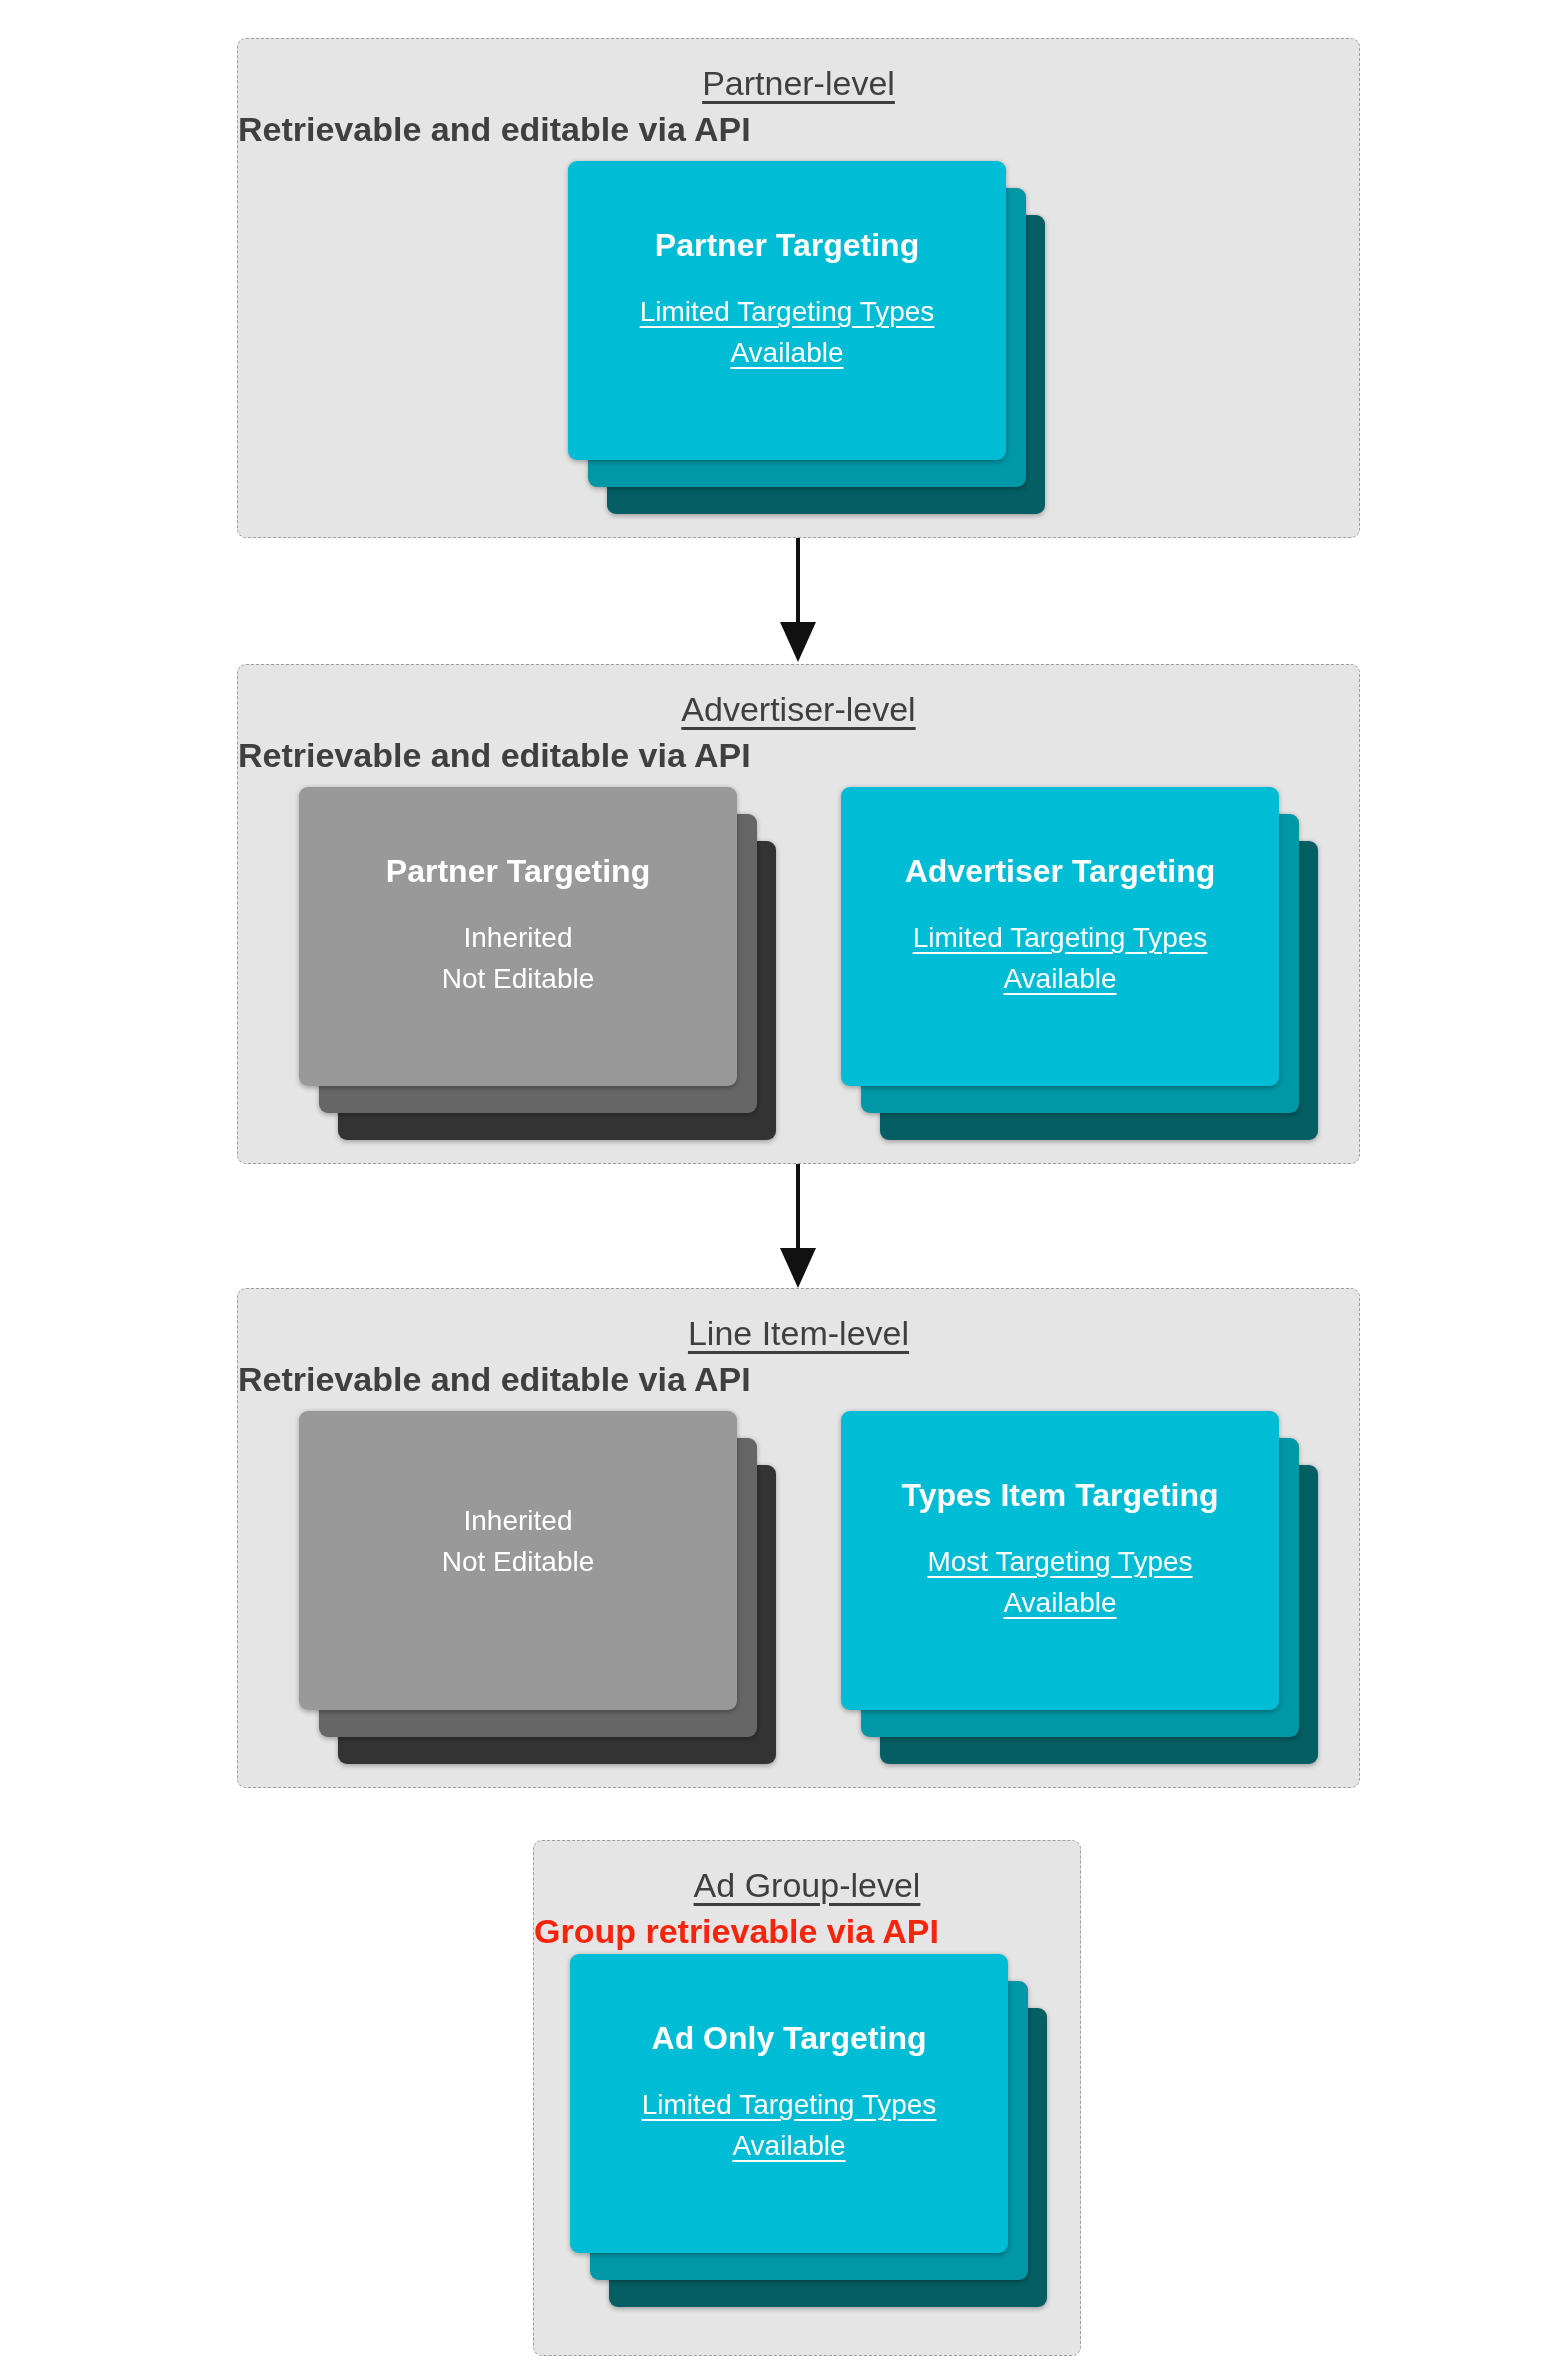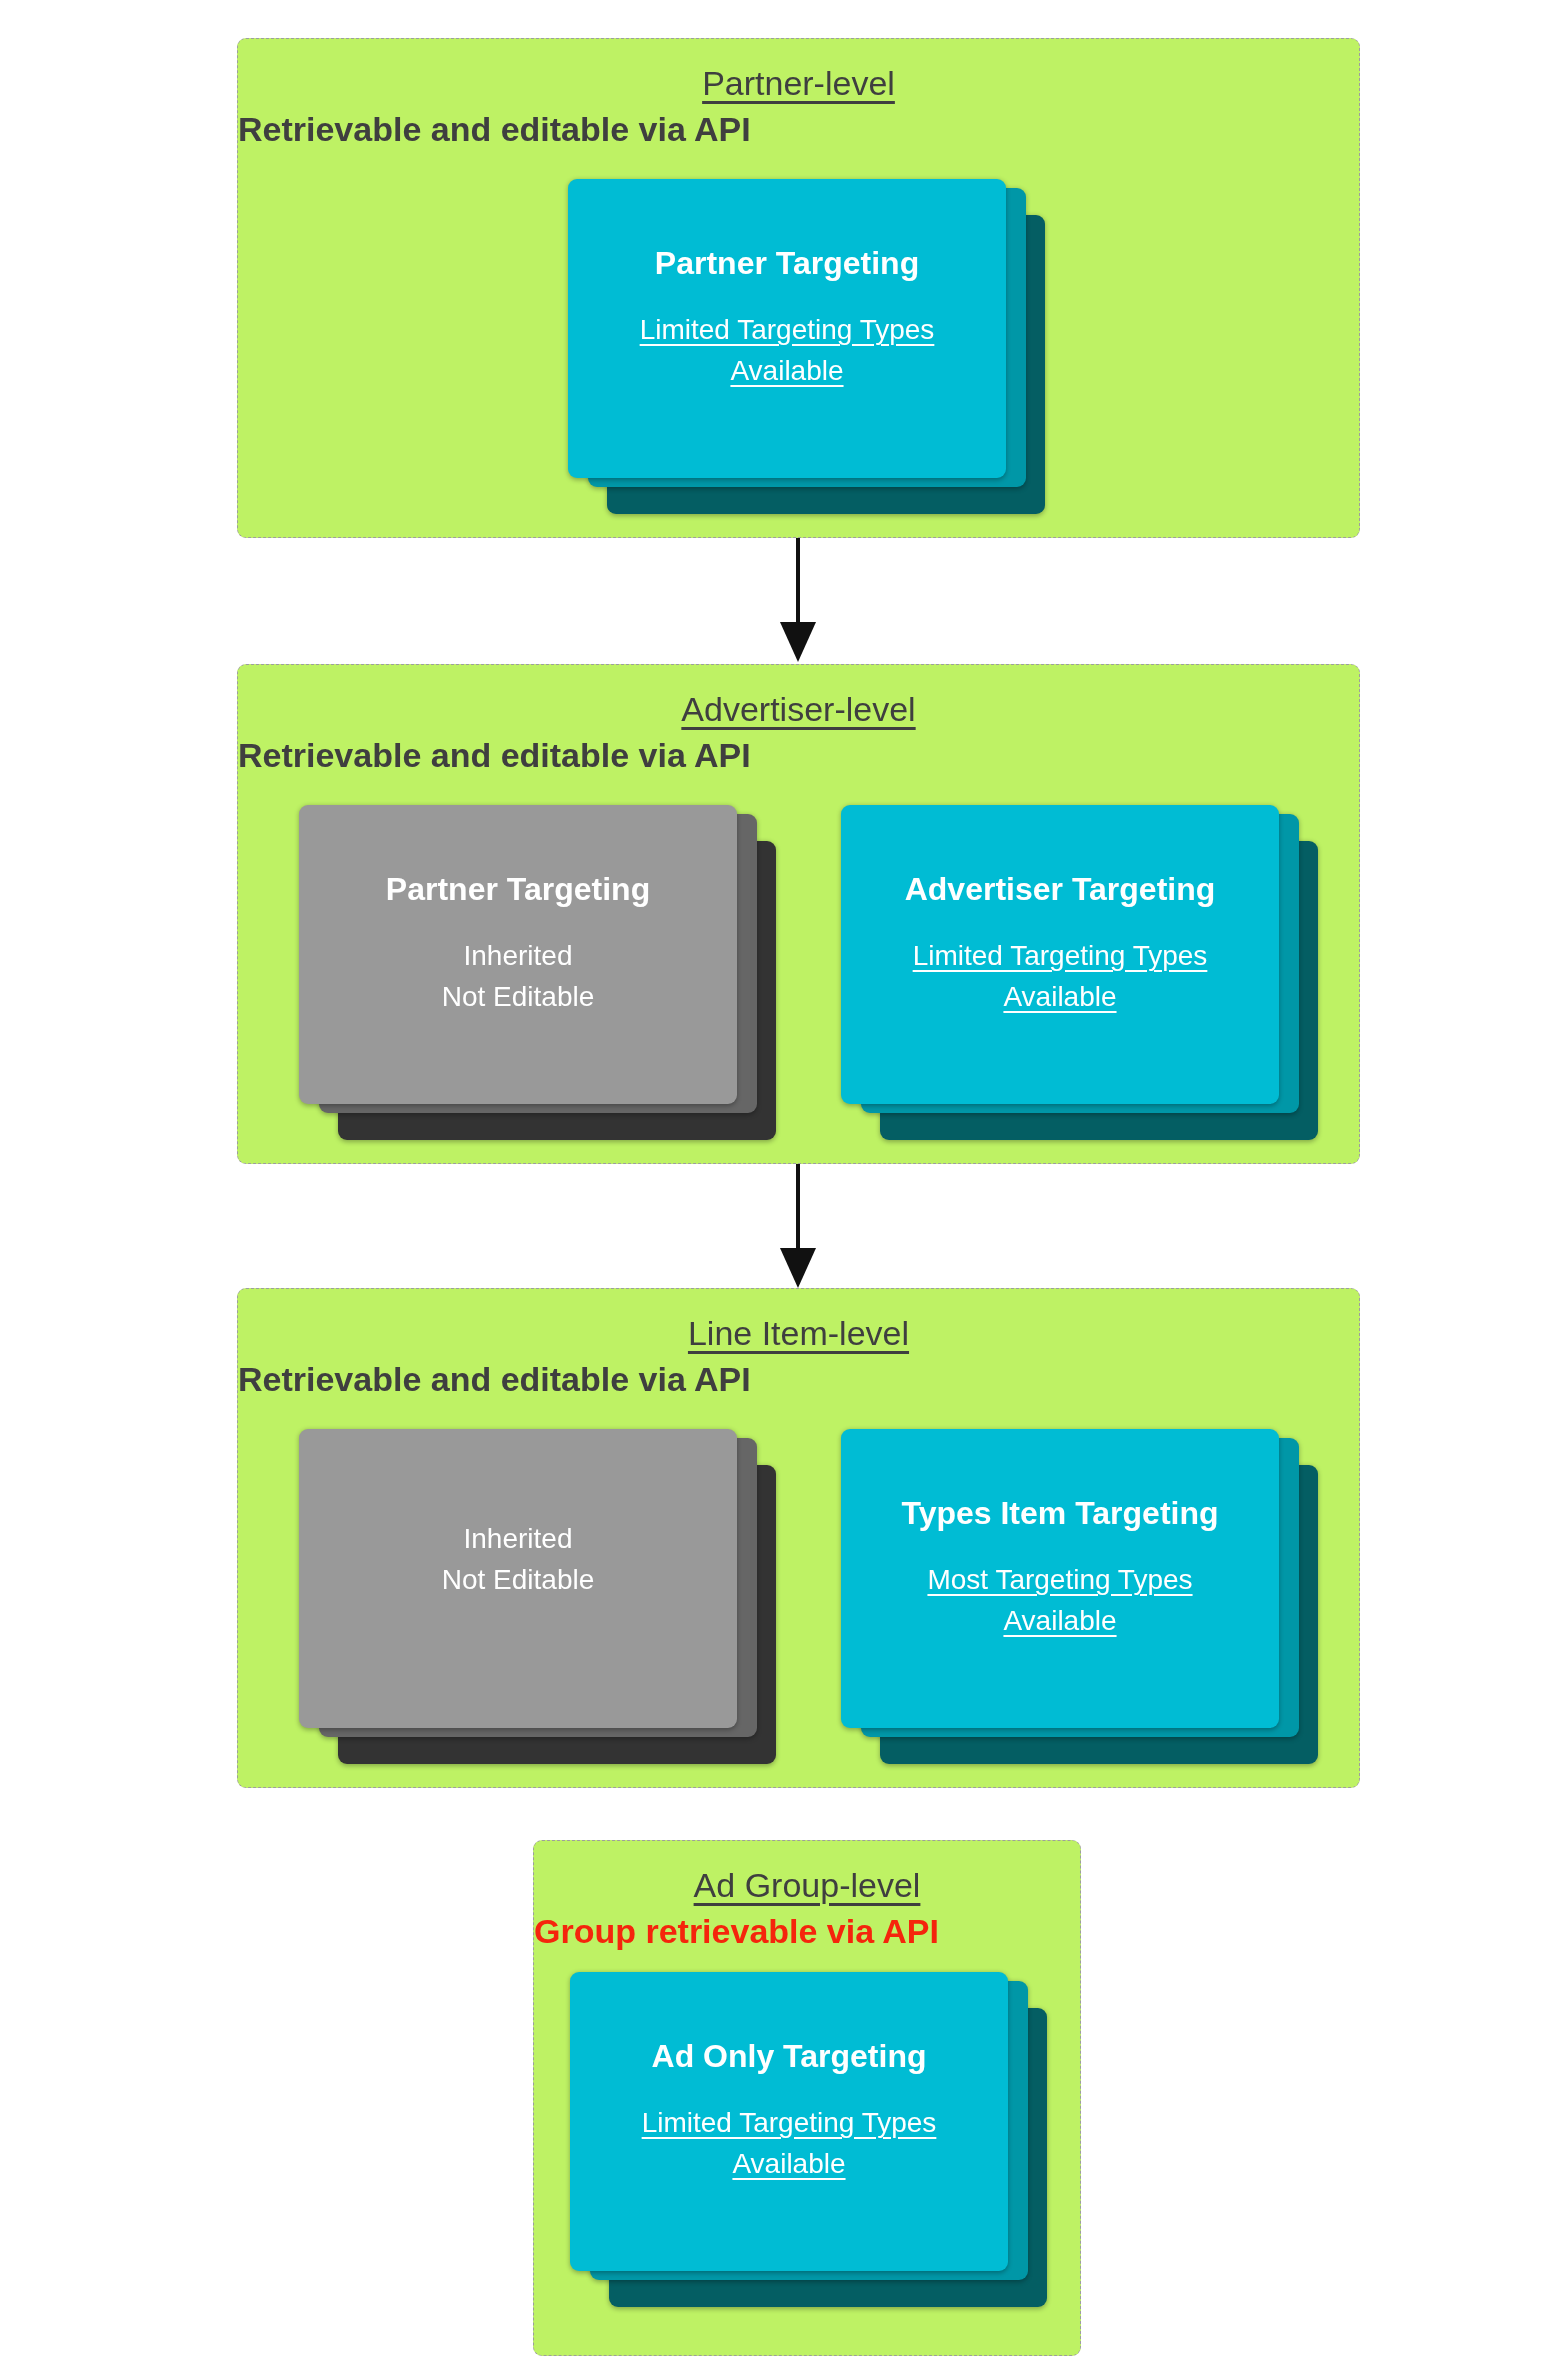--- a/index.html
+++ b/index.html
@@ -11,21 +11,21 @@
     font-family: "Liberation Sans", sans-serif;
     overflow: hidden;
   }
 
   
   .level-box {
     position: absolute;
     border: 1.8px dashed #9e9e9e;
     border-radius: 9px;
     box-sizing: border-box;
-    background: #bef264;
+    background: #e5e5e5;
   }
   .s1 { left: 237px; top: 38px;   width: 1123px; height: 500px; }
   .s2 { left: 237px; top: 664px;  width: 1123px; height: 500px; }
   .s3 { left: 237px; top: 1288px; width: 1123px; height: 500px; }
   .s4 { left: 533px; top: 1840px; width: 548px;  height: 516px; }
 
   .sec-title {
     margin-top: 21.4px;
     text-align: center;
     font-size: 34px;
@@ -57,21 +57,20 @@
   .stack .back { left: 39px; top: 54px; z-index: 1; }
   .stack .mid  { left: 19.6px; top: 27px; z-index: 2; }
   .stack .main {
     left: 0; top: 0; z-index: 3;
     display: flex;
     flex-direction: column;
     align-items: center;
     box-sizing: border-box;
     padding: 64px 18px 0 18px;
     text-align: center;
-    margin-top: 18px;
   }
   .teal .back { background: #045e63; }
   .teal .mid  { background: #0097a7; }
   .teal .main { background: #00bcd4; }
   .gray .back { background: #333333; }
   .gray .mid  { background: #666666; }
   .gray .main { background: #999999; }
 
   .card-title {
     color: #ffffff;

